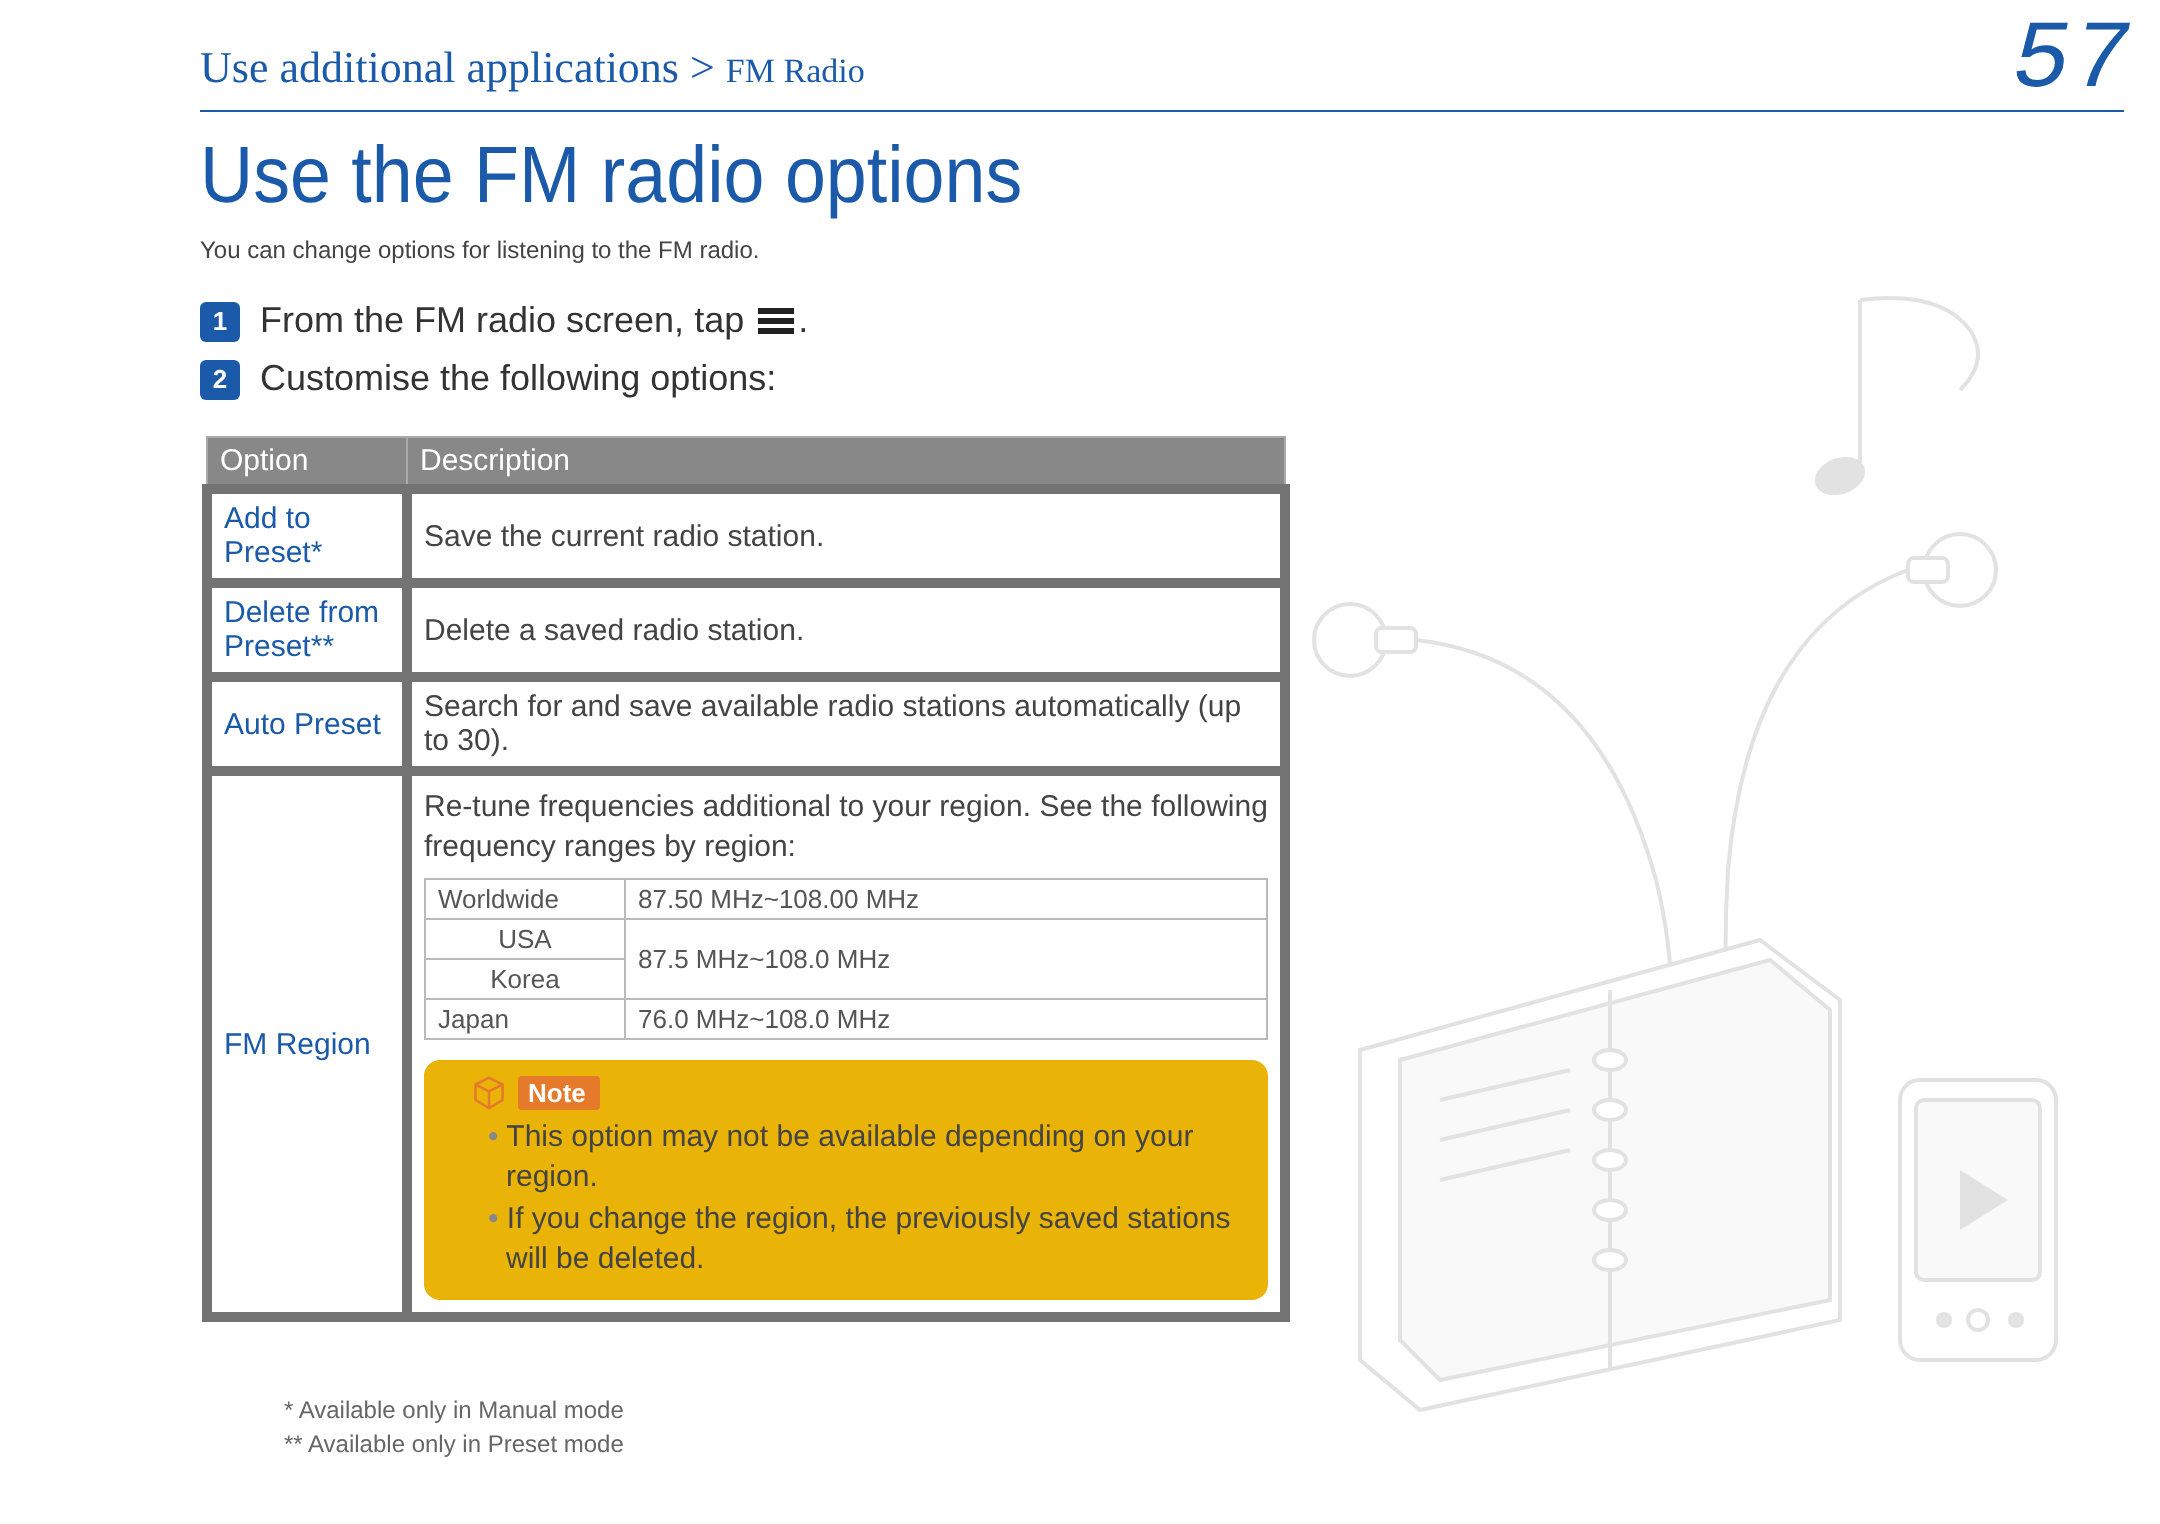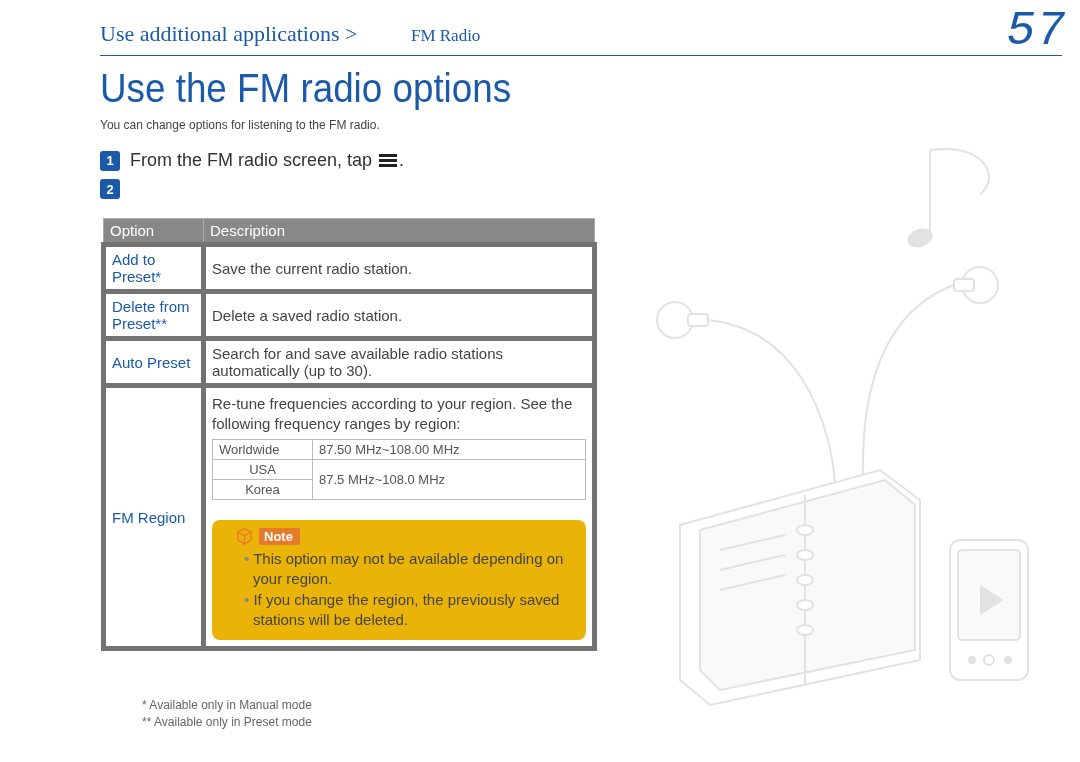--- a/index.html
+++ b/index.html
@@ -14,21 +14,20 @@
   .breadcrumb {
     position: absolute;
     top: 21px;
     left: 100px;
     font-family: Georgia, 'Times New Roman', serif;
     font-size: 22px;
     color: #1a5aa8;
   }
   .breadcrumb .sub {
     font-size: 17px;
-    margin-left: 48px;
   }
   .page-number {
     position: absolute;
     top: 4px;
     right: 14px;
     font-family: Liberation Mono, monospace;
     font-style: italic;
     font-size: 48px;
     color: #1a5aa8;
     letter-spacing: 1px;
@@ -100,21 +99,21 @@
     height: 3px;
     background: #222;
     margin-bottom: 2px;
   }
   .menu-icon-inline span:last-child { margin-bottom: 0; }
 
   .options-table-outer {
     position: absolute;
     top: 218px;
     left: 101px;
-    width: 496px;
+    width: 544px;
   }
   .options-table-outer table.main {
     width: 100%;
     border-collapse: collapse;
     font-size: 15px;
   }
   .options-table-outer thead th {
     background: #888888;
     color: #fff;
     text-align: left;
@@ -137,21 +136,21 @@
     padding: 6px !important;
   }
   .fmregion-desc {
     margin-bottom: 6px;
     line-height: 1.3;
   }
   table.freq {
     width: 100%;
     border-collapse: collapse;
     font-size: 13px;
-    margin-bottom: 20px;
+    margin-bottom: 10px;
   }
   table.freq td {
     border: 1px solid #bbb;
     padding: 2px 6px;
     color: #555;
   }
   table.freq td.region { width: 100px; }
   table.freq td.usa-korea { padding: 0; text-align: center; }
   table.freq td.usa-korea div { padding: 2px 6px; }
   table.freq td.usa-korea div:first-child { border-bottom: 1px solid #bbb; }
@@ -232,20 +231,21 @@
 <div class="steps">
   <div class="step">
     <span class="step-badge">1</span>
     <span>
       <span>From the FM radio screen, tap </span>
       <span class="menu-icon-inline"><span></span><span></span><span></span></span><span>.</span>
     </span>
   </div>
   <div class="step">
     <span class="step-badge">2</span>
+    <span>Customise the following options:</span>
   </div>
 </div>
 
 <div class="options-table-outer">
   <table class="main">
     <thead>
       <tr>
         <th class="opt">Option</th>
         <th>Description</th>
       </tr>
@@ -259,34 +259,38 @@
         <td class="optname">Delete from Preset**</td>
         <td>Delete a saved radio station.</td>
       </tr>
       <tr>
         <td class="optname">Auto Preset</td>
         <td>Search for and save available radio stations automatically (up to 30).</td>
       </tr>
       <tr>
         <td class="optname">FM Region</td>
         <td class="fmregion-cell">
-          <div class="fmregion-desc">Re-tune frequencies according to your region. See the following frequency ranges by region:</div>
+          <div class="fmregion-desc">Re-tune frequencies additional to your region. See the following frequency ranges by region:</div>
 
           <table class="freq">
             <tbody>
                 <tr>
               <td class="region">Worldwide</td>
               <td>87.50 MHz~108.00 MHz</td>
             </tr>
             <tr>
               <td class="region usa-korea">
                 <div>USA</div>
                 <div>Korea</div>
               </td>
               <td>87.5 MHz~108.0 MHz</td>
+            </tr>
+            <tr>
+              <td class="region">Japan</td>
+              <td>76.0 MHz~108.0 MHz</td>
             </tr>
           </tbody>
             </table>
 
           <div class="notebox">
             <div class="notebox-header">
               <svg class="note-icon" viewBox="0 0 20 20">
                 <path d="M10 1 L18 5 L18 14 L10 19 L2 14 L2 5 Z" fill="none" stroke="#e57a2b" stroke-width="1.5"></path>
                 <path d="M2 5 L10 9 L18 5 M10 9 L10 19" fill="none" stroke="#e57a2b" stroke-width="1.5"></path>
               </svg>

